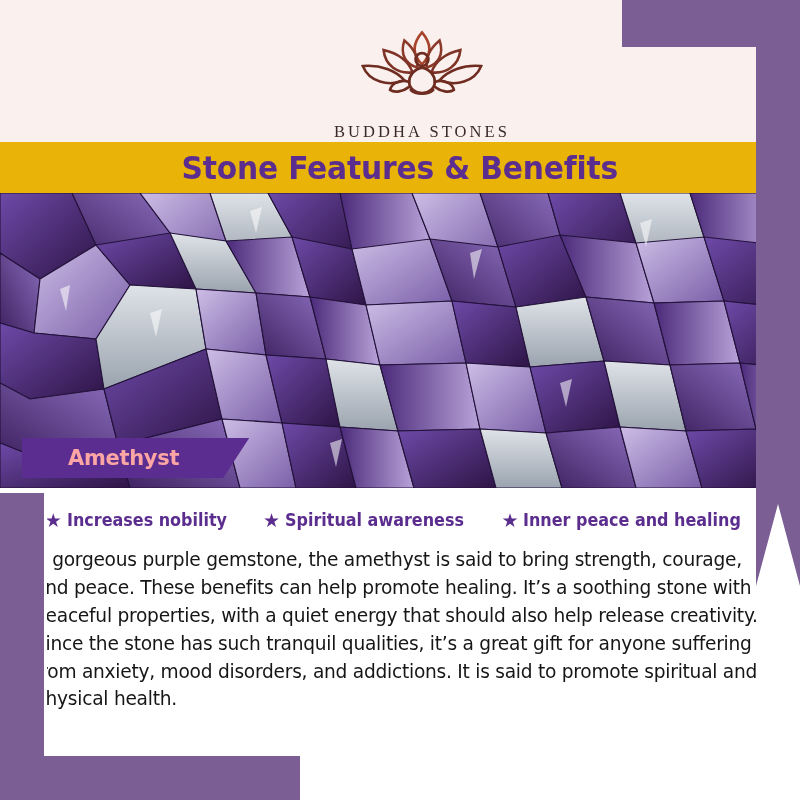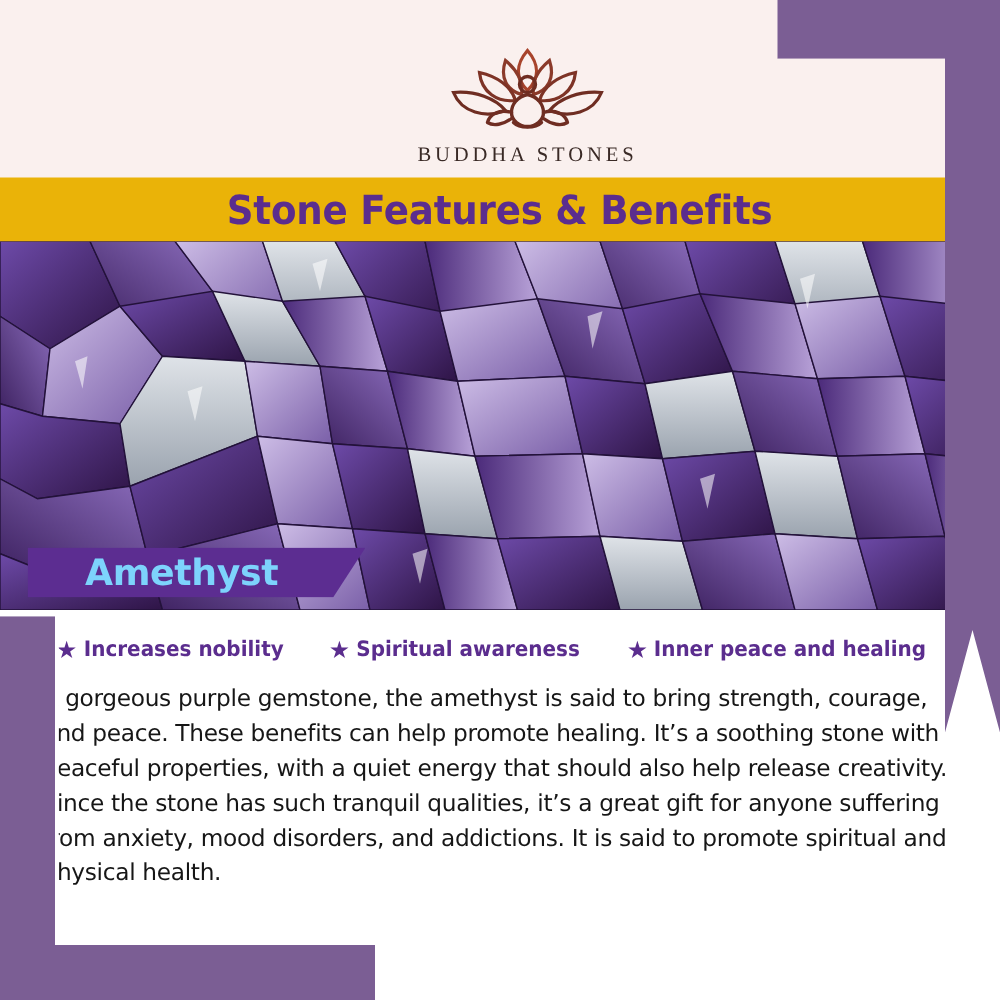--- a/index.html
+++ b/index.html
@@ -35,21 +35,21 @@
     position:absolute; left:44px; bottom:44px; width:250px; height:3px;
     background:#ffffff; z-index:6;
   }
 
   
   .header {
     position:relative; z-index:3;
     height:142px;
     background:#faf0ee;
     display:flex; flex-direction:column;
-    align-items:center; justify-content:center;
+    align-items:center; justify-content:space-between;
     padding-top:26px;
     margin-left:44px;
   }
   .logo-mark { width:160px; height:78px; }
   .wordmark {
     font-family:"Liberation Serif", serif;
     font-size:16.5px;
     letter-spacing:3.1px;
     color:#3a2a26;
     margin-top:2px;
@@ -86,22 +86,22 @@
     height:40px;
     padding:0 70px 0 46px;
     background:#5c2d91;
     display:flex; align-items:center;
     clip-path:polygon(0 0, 100% 0, calc(100% - 26px) 100%, 0 100%);
     z-index:4;
   }
   .stone-label span {
     font-family:"DejaVu Sans", sans-serif;
     font-weight:bold;
-    font-size:29px;
-    color:#7dd3fc;
+    font-size:21px;
+    color:#fca5a5;
     letter-spacing:-0.3px;
   }
 
   
   .content {
     position:relative; z-index:3;
     background:#ffffff;
     padding:22px 34px 0 34px;
     height:312px;
   }

